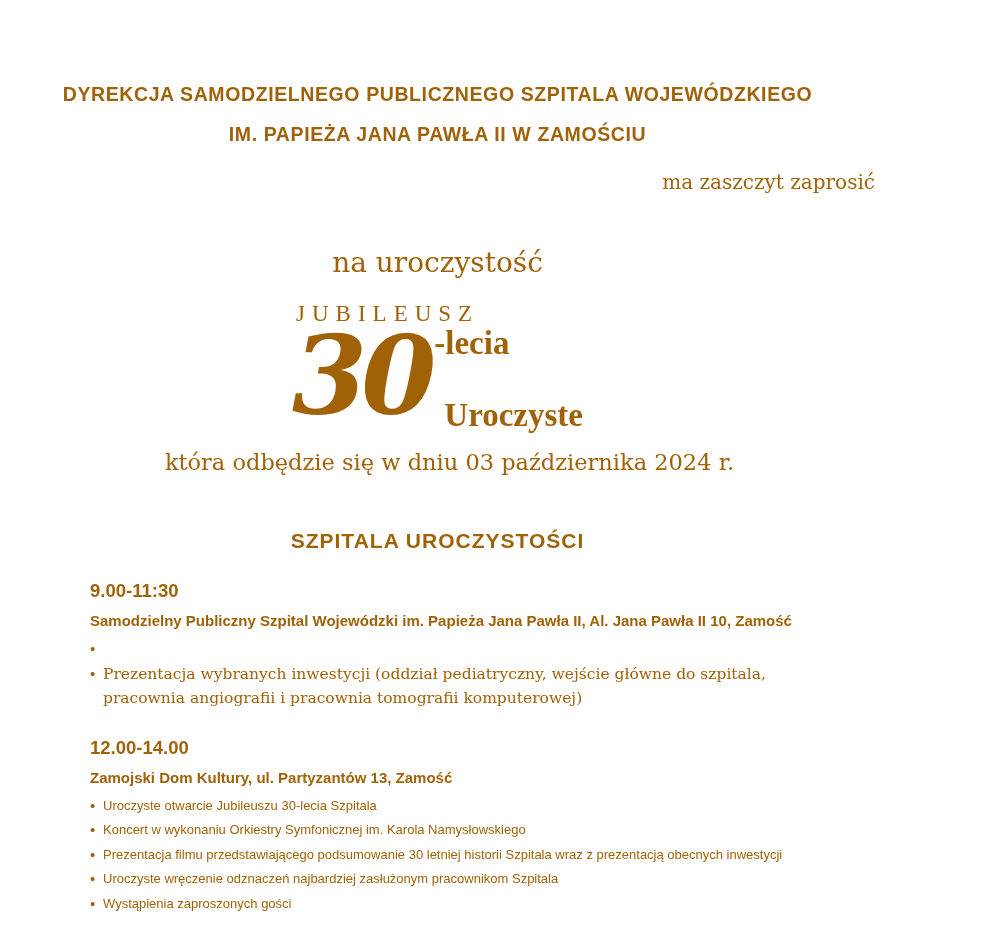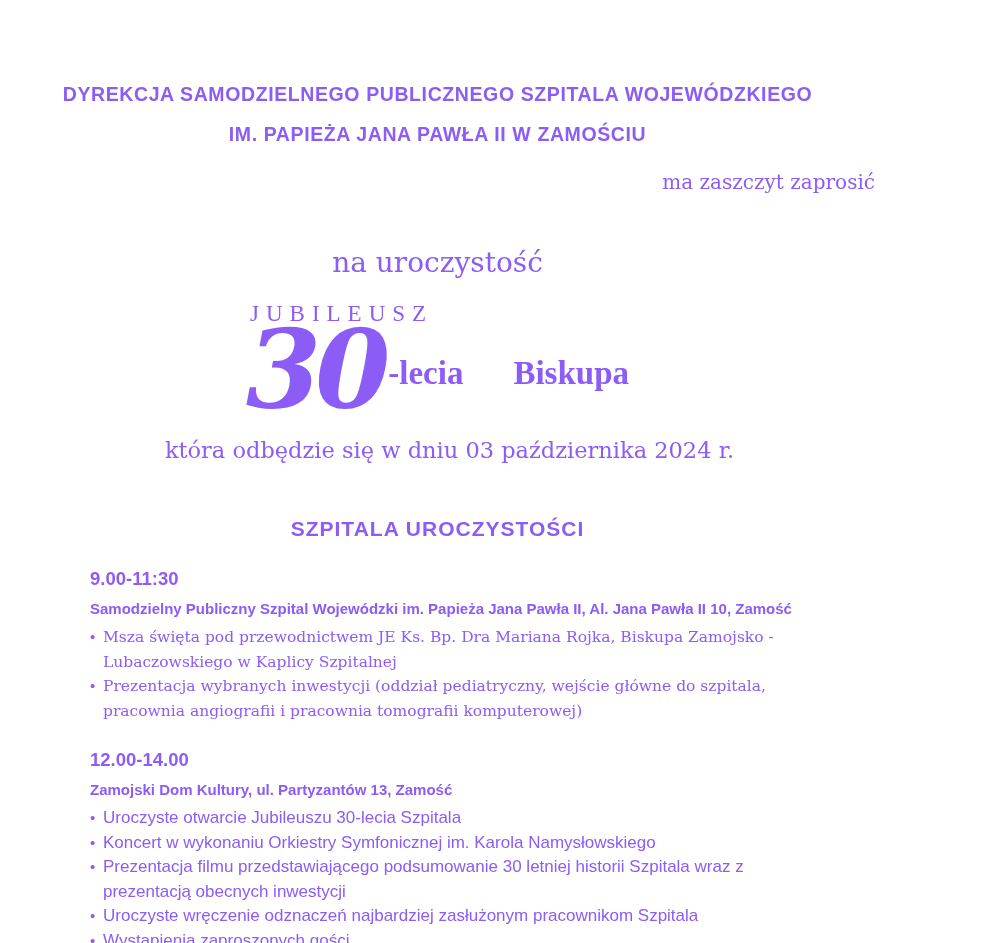--- a/index.html
+++ b/index.html
@@ -6,21 +6,21 @@
     margin: 0;
     padding: 0;
     background: #ffffff;
   }
   .page {
     position: relative;
     width: 875px;
     height: 943px;
     background: #ffffff;
     overflow: hidden;
-    color: #8b5cf6;
+    color: #a16207;
     font-family: "Liberation Sans", sans-serif;
   }
   
   .header { padding-top: 74px; text-align: center; }
   .title {
     font-size: 19.5px;
     font-weight: bold;
     letter-spacing: 0.6px;
     line-height: 40px;
     font-family: "Liberation Sans", sans-serif;
@@ -53,21 +53,21 @@
   .logo-number {
     font-family: "DejaVu Serif", serif;
     font-style: italic;
     font-weight: bold;
     font-size: 108px;
     line-height: 100px;
     letter-spacing: -6px;
   }
   .logo-col {
     display: flex;
-    flex-direction: row;
+    flex-direction: column;
     margin-left: 4px;
     padding-top: 8px;
     gap: 40px;
   }
   .logo-suffix, .logo-bottom {
     font-family: "Liberation Serif", serif;
     font-weight: bold;
     font-size: 33px;
     line-height: 32px;
   }
@@ -98,21 +98,21 @@
     font-family: "Liberation Sans", sans-serif;
   }
   .venue {
     font-size: 15px;
     font-weight: bold;
     margin-bottom: 8px;
     font-family: "Liberation Sans", sans-serif;
   }
   .item { display: flex; line-height: 24.5px; }
   .bullet { width: 13px; flex: 0 0 13px; font-size: 15px; }
-  .item-text { font-size: 17px; }
+  .item-text { font-size: 13px; }
   
   .section:nth-child(1) .item-text {
     font-family: "DejaVu Serif", serif;
     font-size: 15.5px;
     max-width: 725px;
   }
   
   .section:nth-child(2) .item-text {
     font-family: "Liberation Sans", sans-serif;
     max-width: 820px;
@@ -131,37 +131,36 @@
 
   <div class="lead">na uroczystość</div>
 
   <div class="logo-wrap">
     <div class="logo">
       <div class="logo-top">JUBILEUSZ</div>
       <div class="logo-row">
         <span class="logo-number">30</span>
         <span class="logo-col">
           <span class="logo-suffix">-lecia</span>
-          <span class="logo-bottom">Biskupa</span>
+          <span class="logo-bottom">Uroczyste</span>
         </span>
       </div>
     </div>
   </div>
 
   <div class="date-line">która odbędzie się w dniu 03 października 2024 r.</div>
 
   <div class="program-heading">SZPITALA UROCZYSTOŚCI</div>
 
   <div class="program-sections" id="program-sections">
       <div class="section">
         <div class="time">9.00-11:30</div>
         <div class="venue">Samodzielny Publiczny Szpital Wojewódzki im. Papieża Jana Pawła II, Al. Jana Pawła II 10, Zamość</div>
         <div class="item">
           <span class="bullet">•</span>
-          <span class="item-text">Msza święta pod przewodnictwem JE Ks. Bp. Dra Mariana Rojka, Biskupa Zamojsko - Lubaczowskiego w Kaplicy Szpitalnej</span>
         </div>
         <div class="item">
           <span class="bullet">•</span>
           <span class="item-text">Prezentacja wybranych inwestycji (oddział pediatryczny, wejście główne do szpitala, pracownia angiografii i pracownia tomografii komputerowej)</span>
         </div>
       </div>
       <div class="section">
         <div class="time">12.00-14.00</div>
         <div class="venue">Zamojski Dom Kultury, ul. Partyzantów 13, Zamość</div>
         <div class="item">

